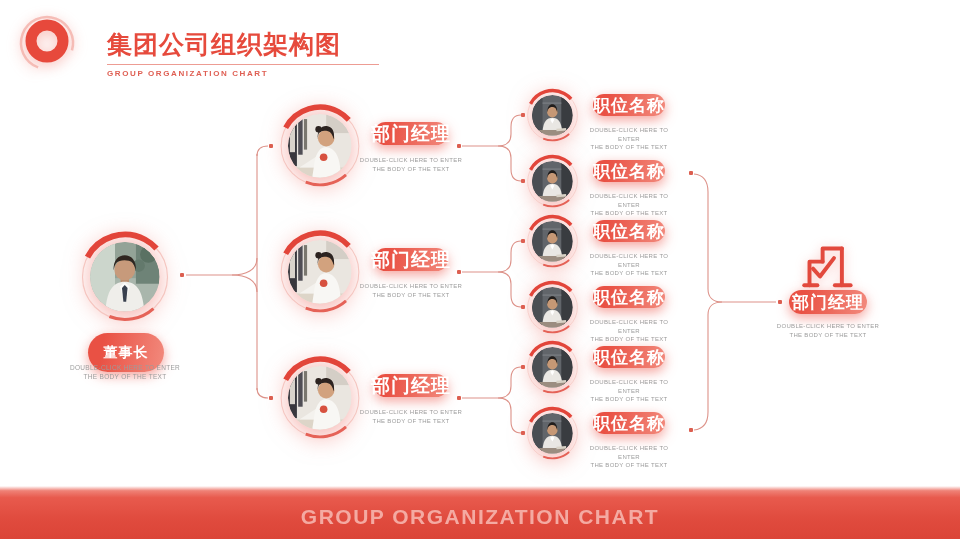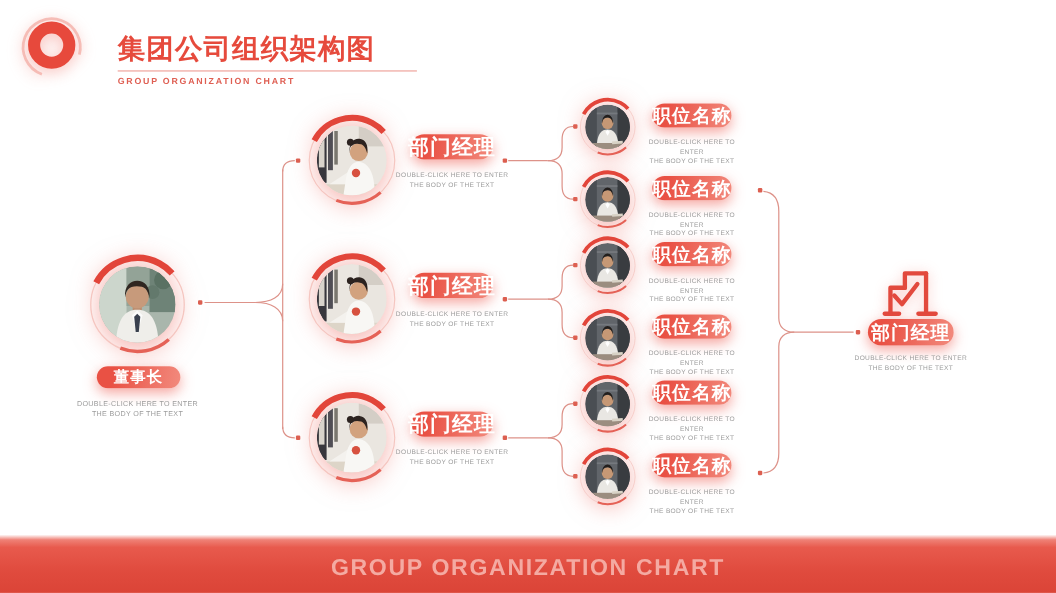--- a/index.html
+++ b/index.html
@@ -177,21 +177,21 @@
   </svg>
 
   <div class="cnode" style="left:78px;top:230px;width:94px;height:94px">
     <svg class="ring" viewBox="0 0 104 104">
         <use href="#ring"></use>
       </svg>
     <svg class="ava" viewBox="0 0 100 100">
         <use href="#av-chairman"></use>
       </svg>
   </div>
-  <div class="pill pill-lg" style="left:88px;top:333px;width:76px;height:20px">
+  <div class="pill pill-lg" style="left:88px;top:333px;width:76px;height:39px">
     <span>董事长</span>
   </div>
   <div class="desc" style="left:60px;top:364px;width:130px;font-size:6.5px">
     <div>DOUBLE-CLICK HERE TO ENTER</div>
     <div>THE BODY OF THE TEXT</div>
   </div>
 
   <div class="cnode" style="left:277px;top:103px;width:86px;height:86px">
     <svg class="ring" viewBox="0 0 104 104">
         <use href="#ring"></use>

